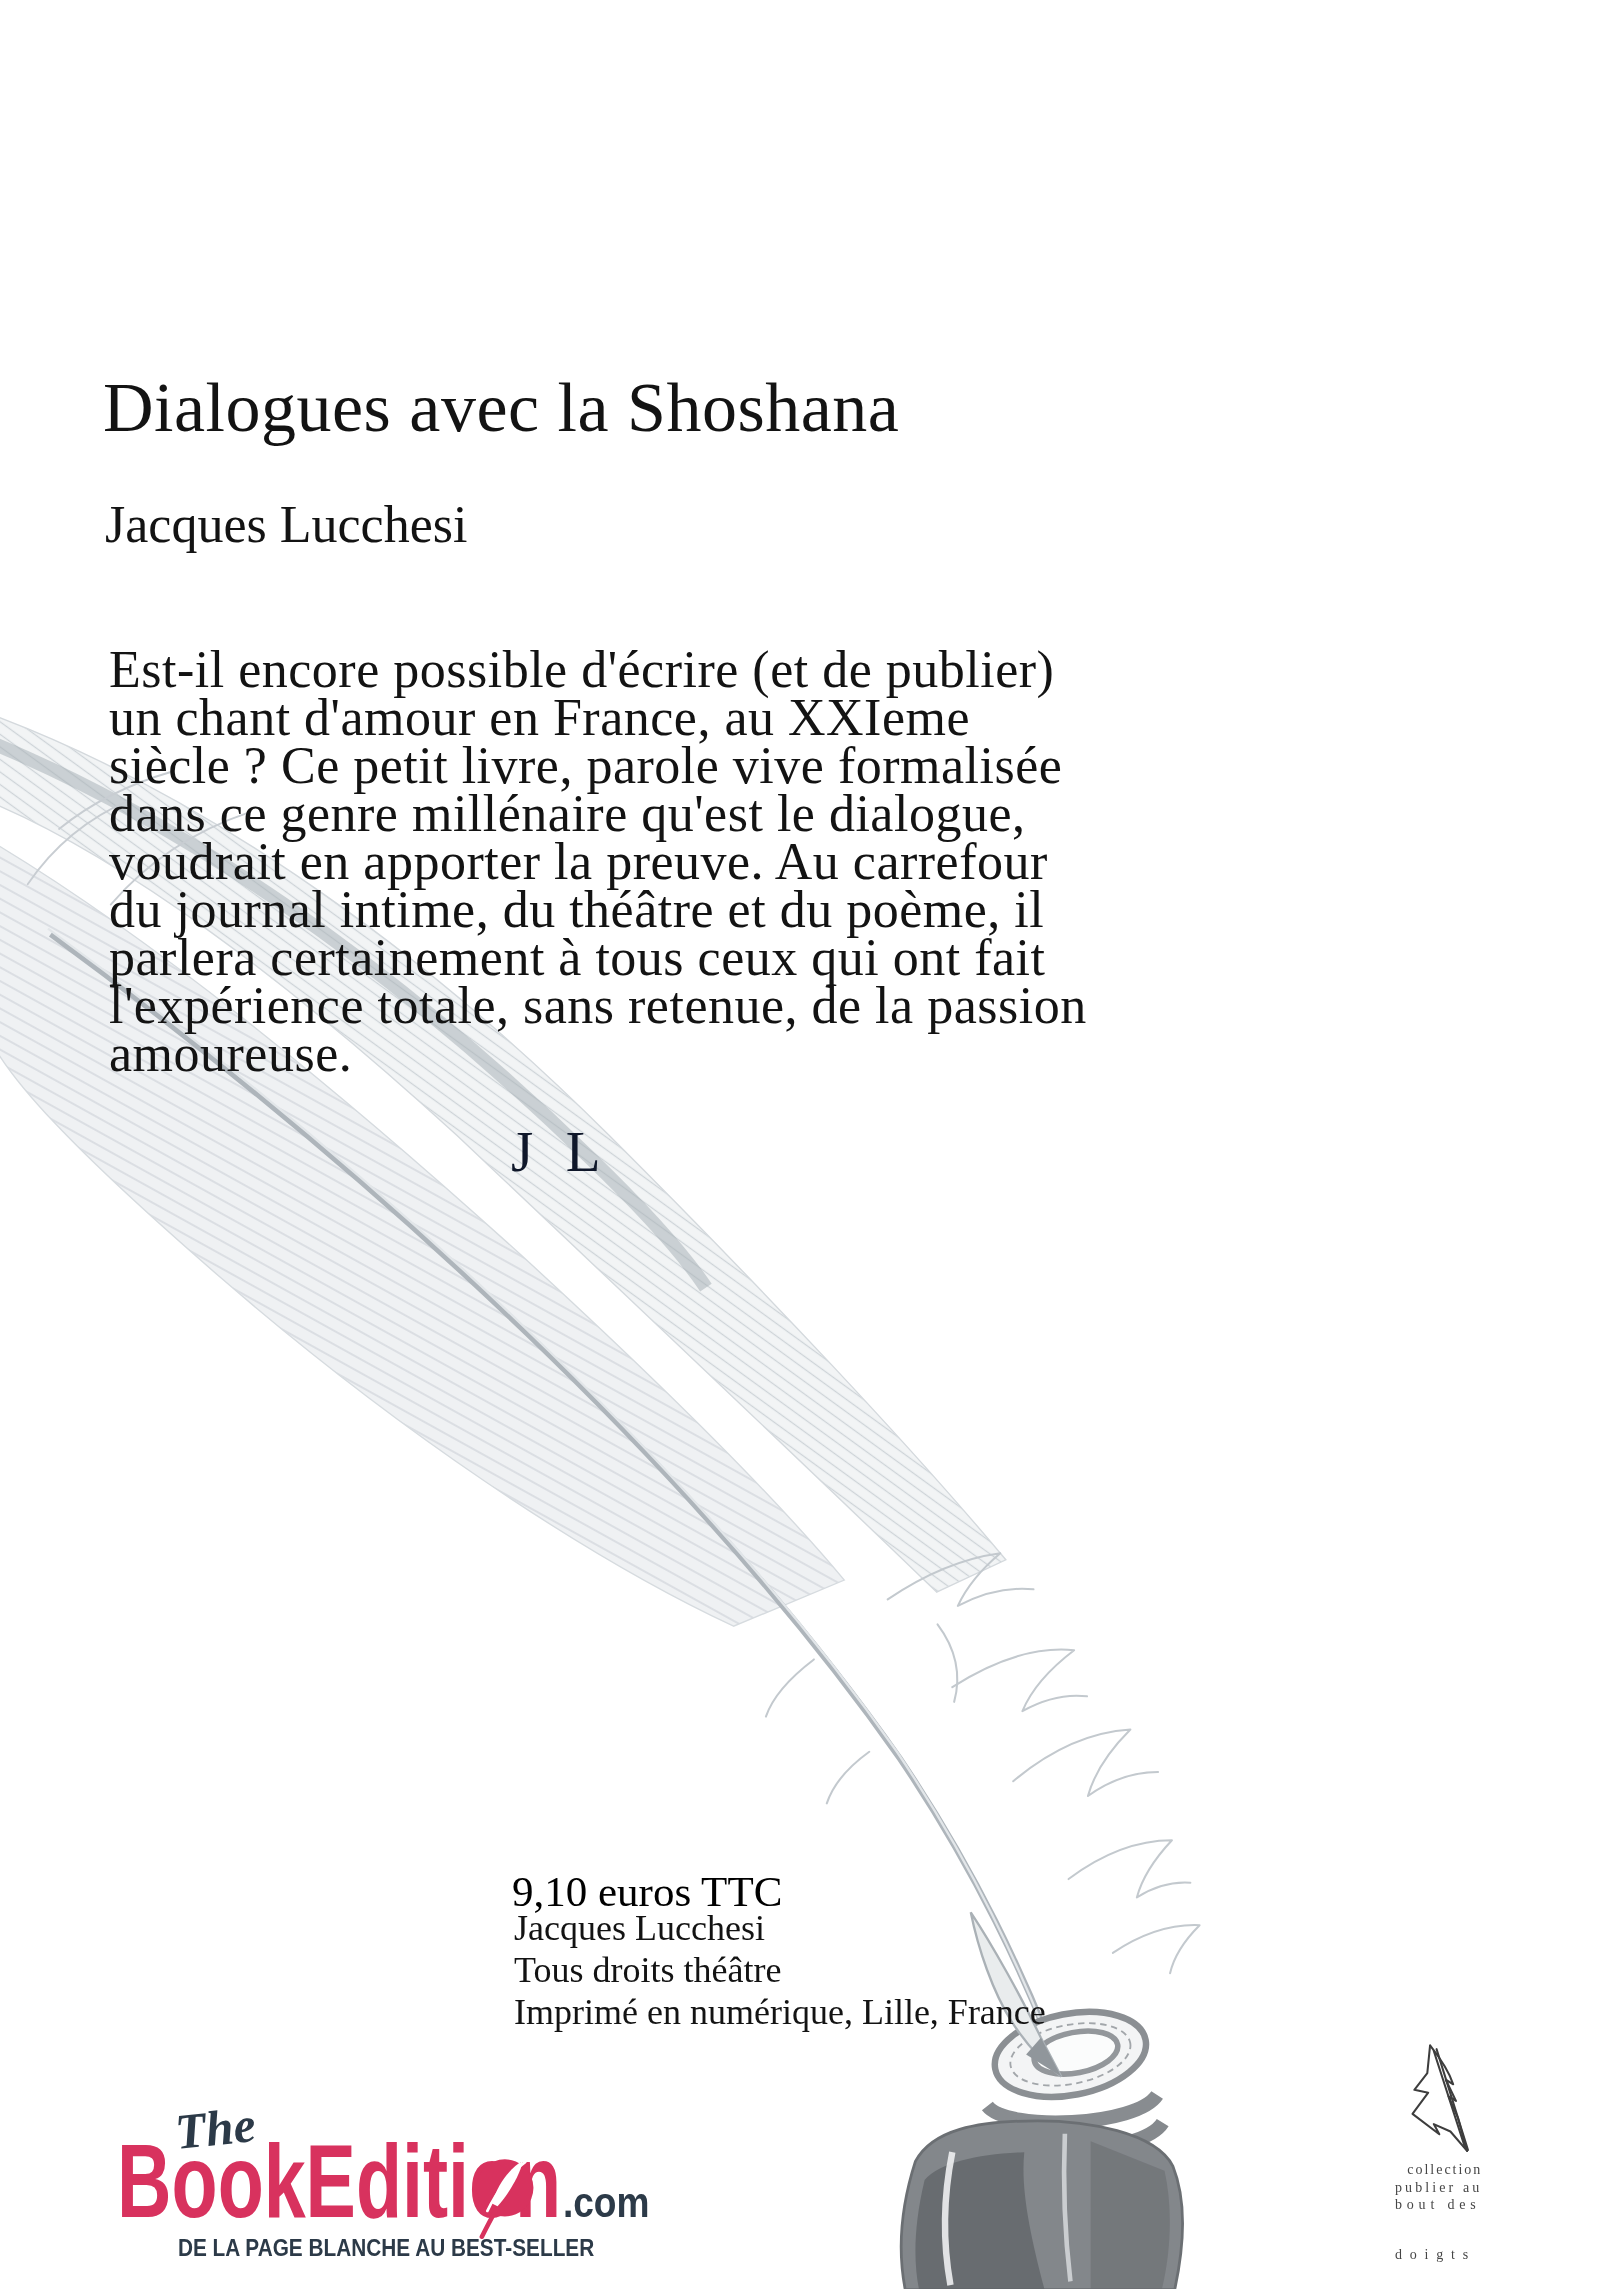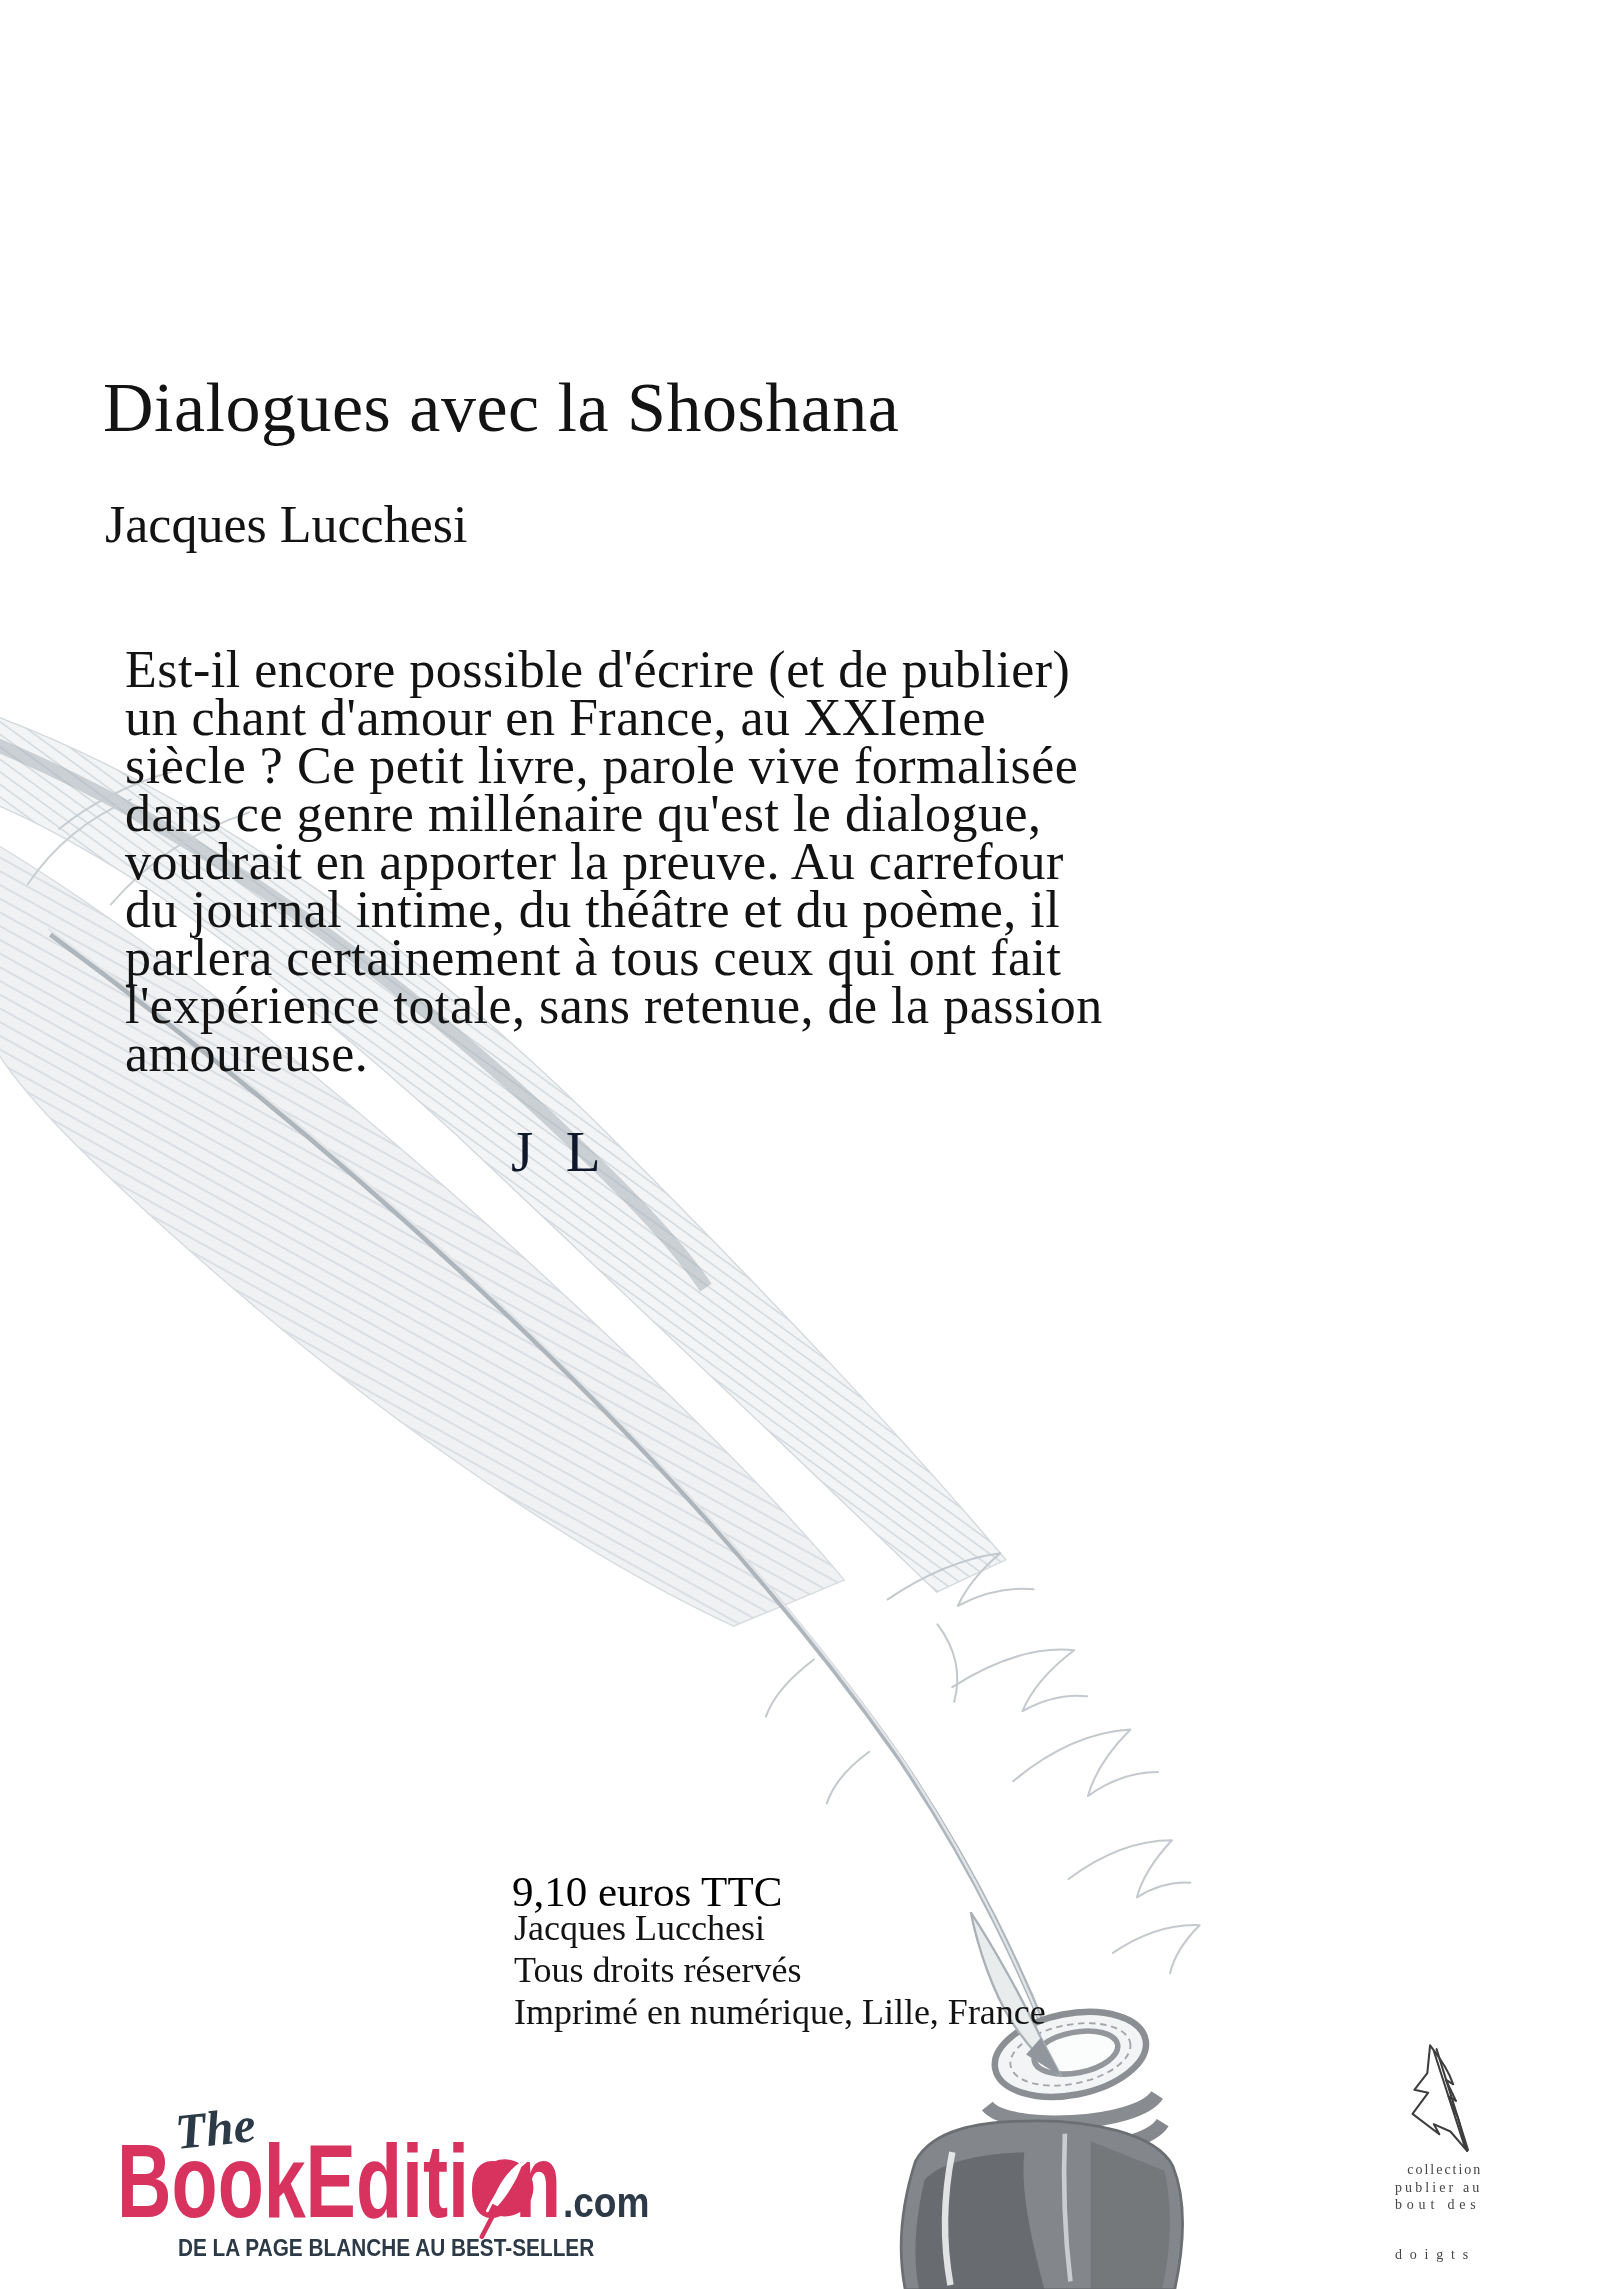--- a/index.html
+++ b/index.html
@@ -24,21 +24,20 @@
     font-size:52px;line-height:1.05;
     color:#131313;
   }
   .synopsis{
     left:109px;top:646px;
     width:1163px;
     font-size:52px;line-height:48px;
     letter-spacing:0.5px;
     white-space:pre-line;
     color:#131313;
-    margin-left:16px;
   }
   .signature{
     left:511px;top:1119px;
     font-size:57px;
     letter-spacing:9.2px;
     color:#0f172a;
   }
   .price{
     left:512px;top:1870px;
     font-size:43px;line-height:1;
@@ -147,21 +146,21 @@
 parlera certainement à tous ceux qui ont fait
 l'expérience totale, sans retenue, de la passion
 amoureuse.</div>
 
   <div class="abs txt signature">J L</div>
 
   <div class="abs txt price">9,10 euros TTC</div>
 
   <div class="abs txt imprint">
     <div>Jacques Lucchesi</div>
-    <div>Tous droits réservés</div>
+    <div>Tous droits théâtre</div>
     <div>Imprimé en numérique, Lille, France</div>
   </div>
 
   <svg class="abs logo-svg" width="591" height="175" viewBox="0 0 640 190">
     <text x="72" y="58" transform="rotate(-6 100 48)" font-family="Liberation Serif, serif" font-style="italic" font-weight="bold" font-size="54" fill="#2c3a48">The</text>
     <text x="8" y="135" font-family="Liberation Sans, sans-serif" font-weight="bold" font-size="112" fill="#d8325e" textLength="482" lengthAdjust="spacingAndGlyphs">BookEdition</text>
 
     <g>
       <circle cx="429" cy="103" r="31" fill="#d8325e"></circle>
       <path d="M404,156 C413,138 421,122 433,105" stroke="#d8325e" stroke-width="5" fill="none" stroke-linecap="round"></path>

